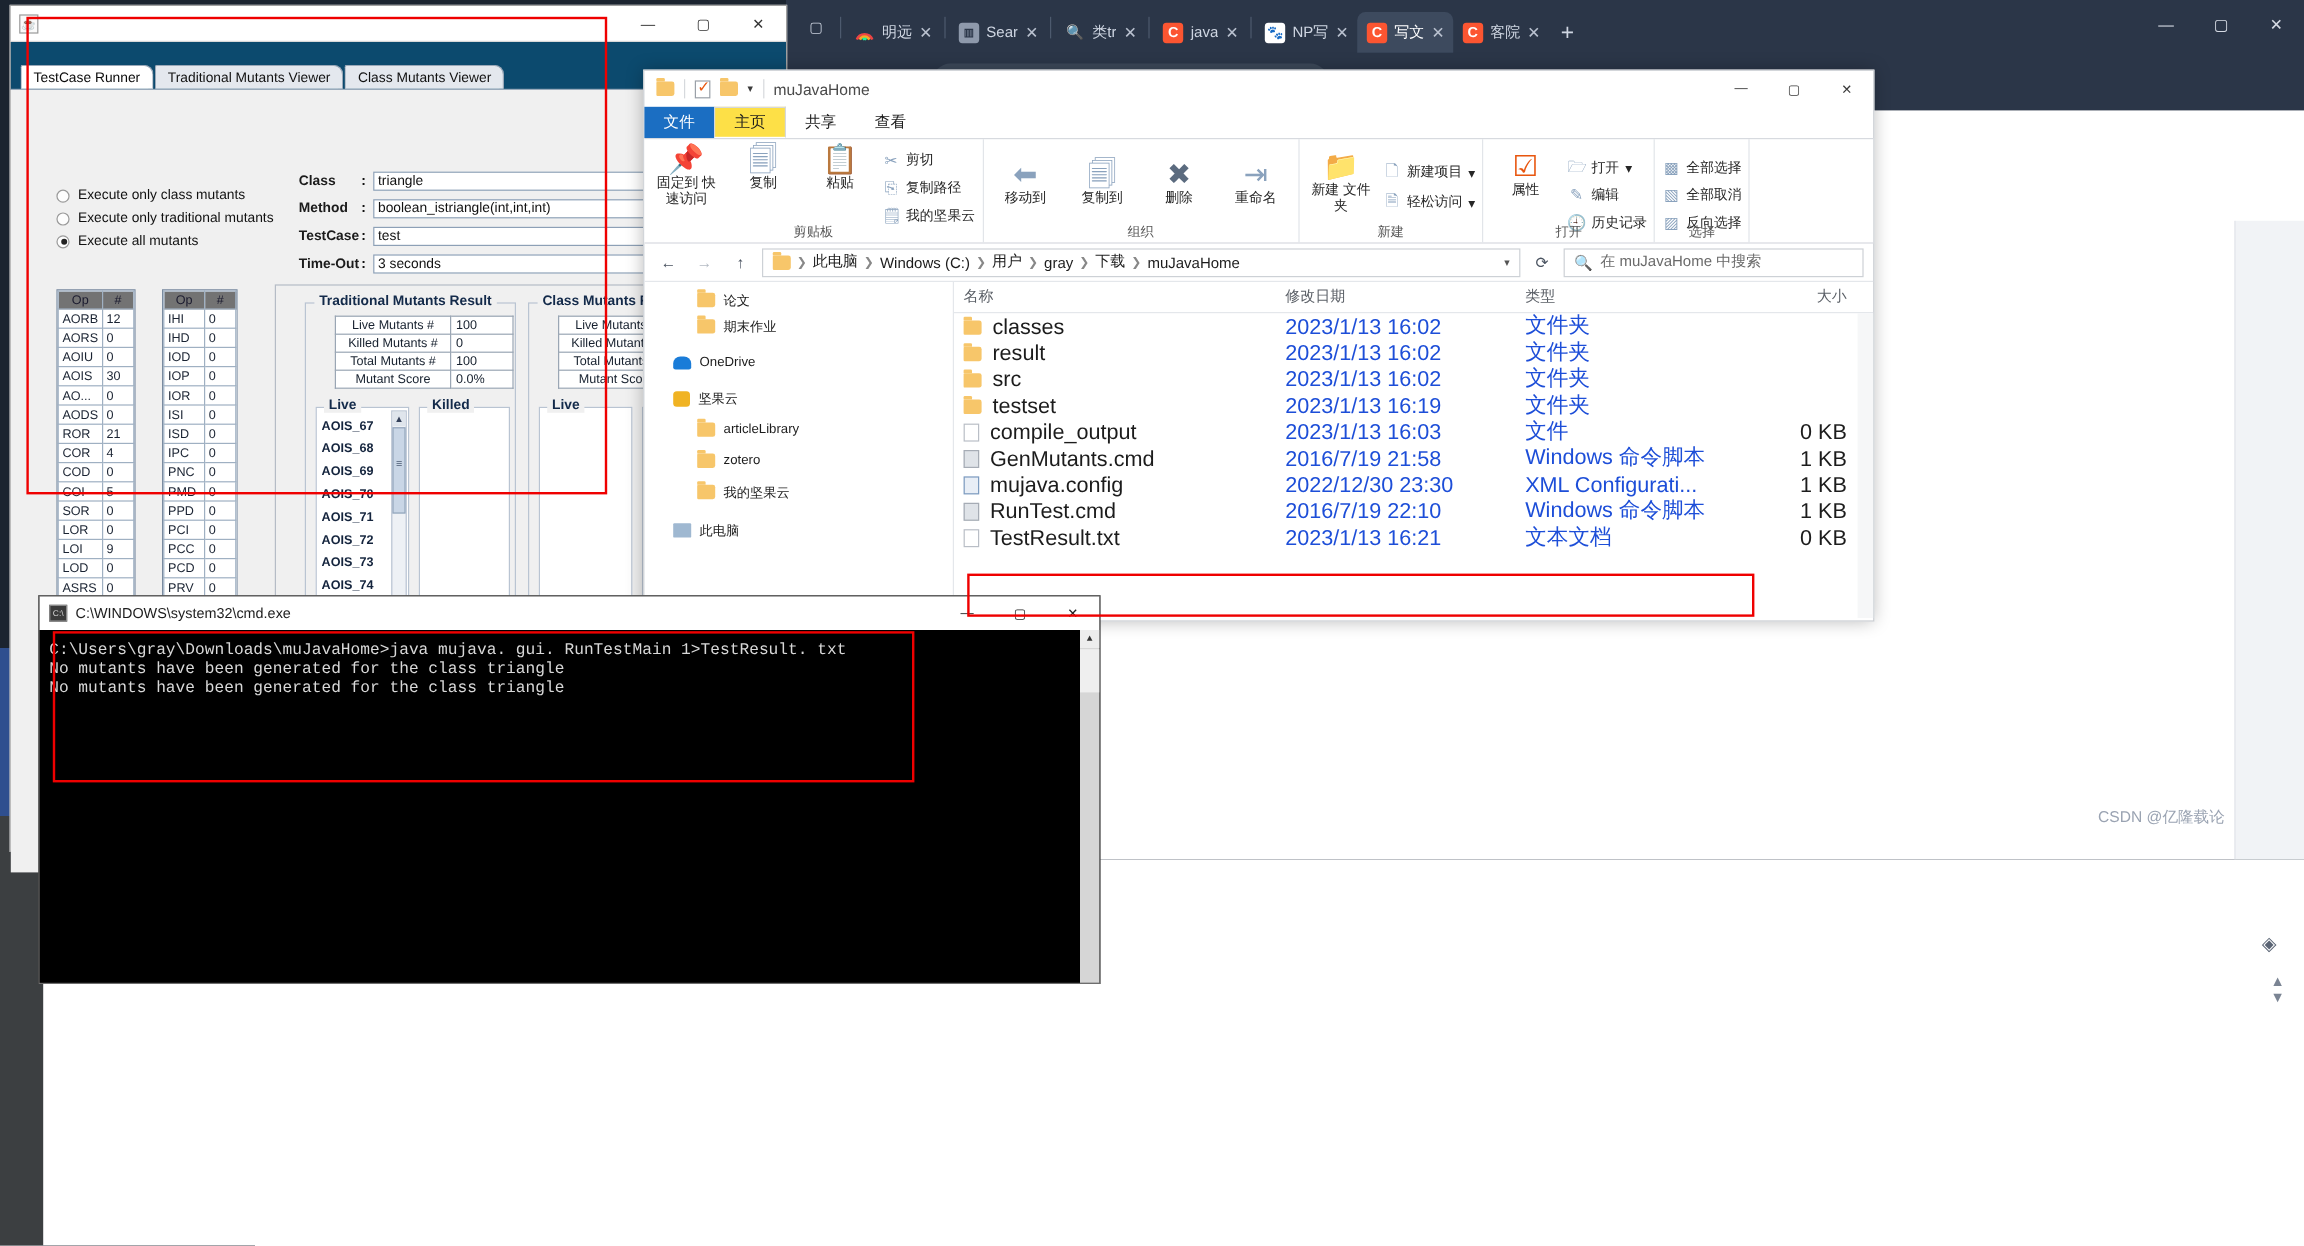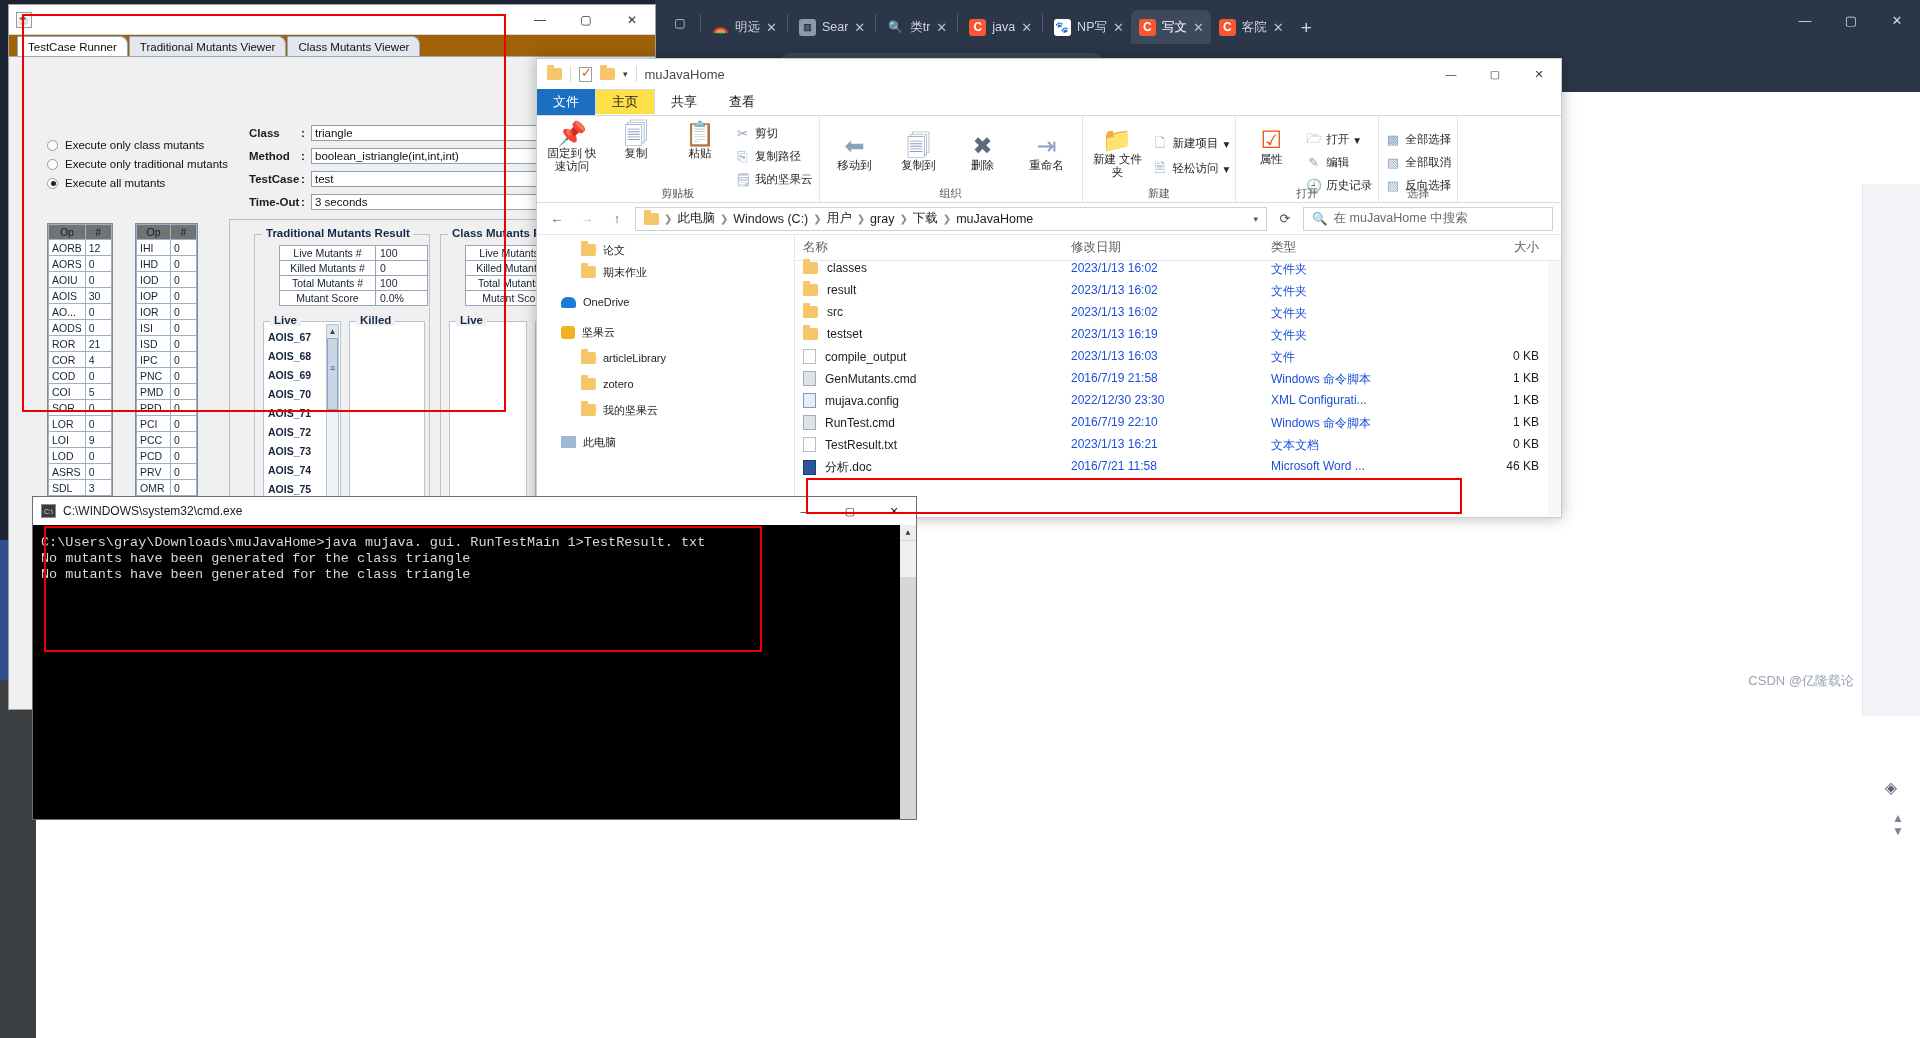--- a/index.html
+++ b/index.html
@@ -100,21 +100,21 @@
     display:flex; align-items:center; padding-left:7px;
   }
   #mj-javaicon {
     width:16px; height:16px; border:1px solid #9a9a9a; background:#fafafa;
     display:flex; align-items:center; justify-content:center; font-size:10px; color:#e76f00;
   }
   #mj-titlecontrols { margin-left:auto; display:flex; }
   #mj-titlecontrols div { width:46px; height:30px; display:flex; align-items:center;
     justify-content:center; color:#333; font-size:12px; }
   #mj-tabs {
-    height:22px; background:#a16207; display:flex; align-items:flex-end;
+    height:40px; background:#0c4a6e; display:flex; align-items:flex-end;
     padding-left:8px; border-bottom:1px solid #9ab;
   }
   .mj-tab {
     height:20px; padding:0 10px; font-size:11.5px; color:#111;
     display:flex; align-items:center;
     border:1px solid #9aa8b8; border-bottom:none;
     background:#e4e8ee; margin-right:1px;
     border-radius:2px 8px 0 0;
   }
   .mj-tab.active { background:#ffffff; color:#0a0a0a; }
@@ -251,21 +251,21 @@
   .pc { width:15px; height:12px; background:#9fb8d1; border-radius:1px; }
 
   #ex-files { flex:1 1 auto; position:relative; }
   #ex-files-head { height:26px; display:flex; align-items:center;
      border-bottom:1px solid #e4e7eb; font-size:12.5px; color:#5a5f66; }
   #ex-files-head > div { padding-left:8px; }
   .col-name { width:268px; }
   .col-date { width:200px; }
   .col-type { width:180px; }
   .col-size { width:110px; text-align:right; padding-right:14px; }
-  .file-row { height:22px; display:flex; align-items:flex-start; font-size:12px; color:#1c1c1c; }
+  .file-row { height:22px; display:flex; align-items:flex-end; font-size:18px; color:#1c1c1c; }
   .file-row > div { padding-left:8px; }
   .file-row .col-name { display:flex; align-items:center; gap:9px; }
   .file-row .col-date, .file-row .col-type { color:#1d4ed8; }
   .file-ico { width:13px; height:15px; background:#ffffff; border:1px solid #b9bec6; }
   .file-ico.cmd { background:#dfe3e8; border-color:#a6acb5; }
   .file-ico.xml { background:#e8eef6; border-color:#7d9cc0; }
   .file-ico.doc { background:#2b579a; border-color:#1f406f; }
   #ex-scroll-v { position:absolute; right:0; top:26px; bottom:0; width:13px; background:#f6f7f8; }
 
   
@@ -1036,29 +1036,20 @@
           </div>
           <div class="file-row">
             <div class="col-name">
               <span class="file-ico "></span>
               <span>TestResult.txt</span>
             </div>
             <div class="col-date">2023/1/13 16:21</div>
             <div class="col-type">文本文档</div>
             <div class="col-size">0 KB</div>
           </div>
-          <div class="file-row">
-            <div class="col-name">
-              <span class="file-ico doc"></span>
-              <span>分析.doc</span>
-            </div>
-            <div class="col-date">2016/7/21 11:58</div>
-            <div class="col-type">Microsoft Word ...</div>
-            <div class="col-size">46 KB</div>
-          </div>
         </div>
       <div id="ex-scroll-v"></div>
     </div>
   </div>
 </div>
 
 <div id="cmd">
   <div id="cmd-title">
     <span id="cmd-icon">C:\</span>
     <span>C:\WINDOWS\system32\cmd.exe</span>

